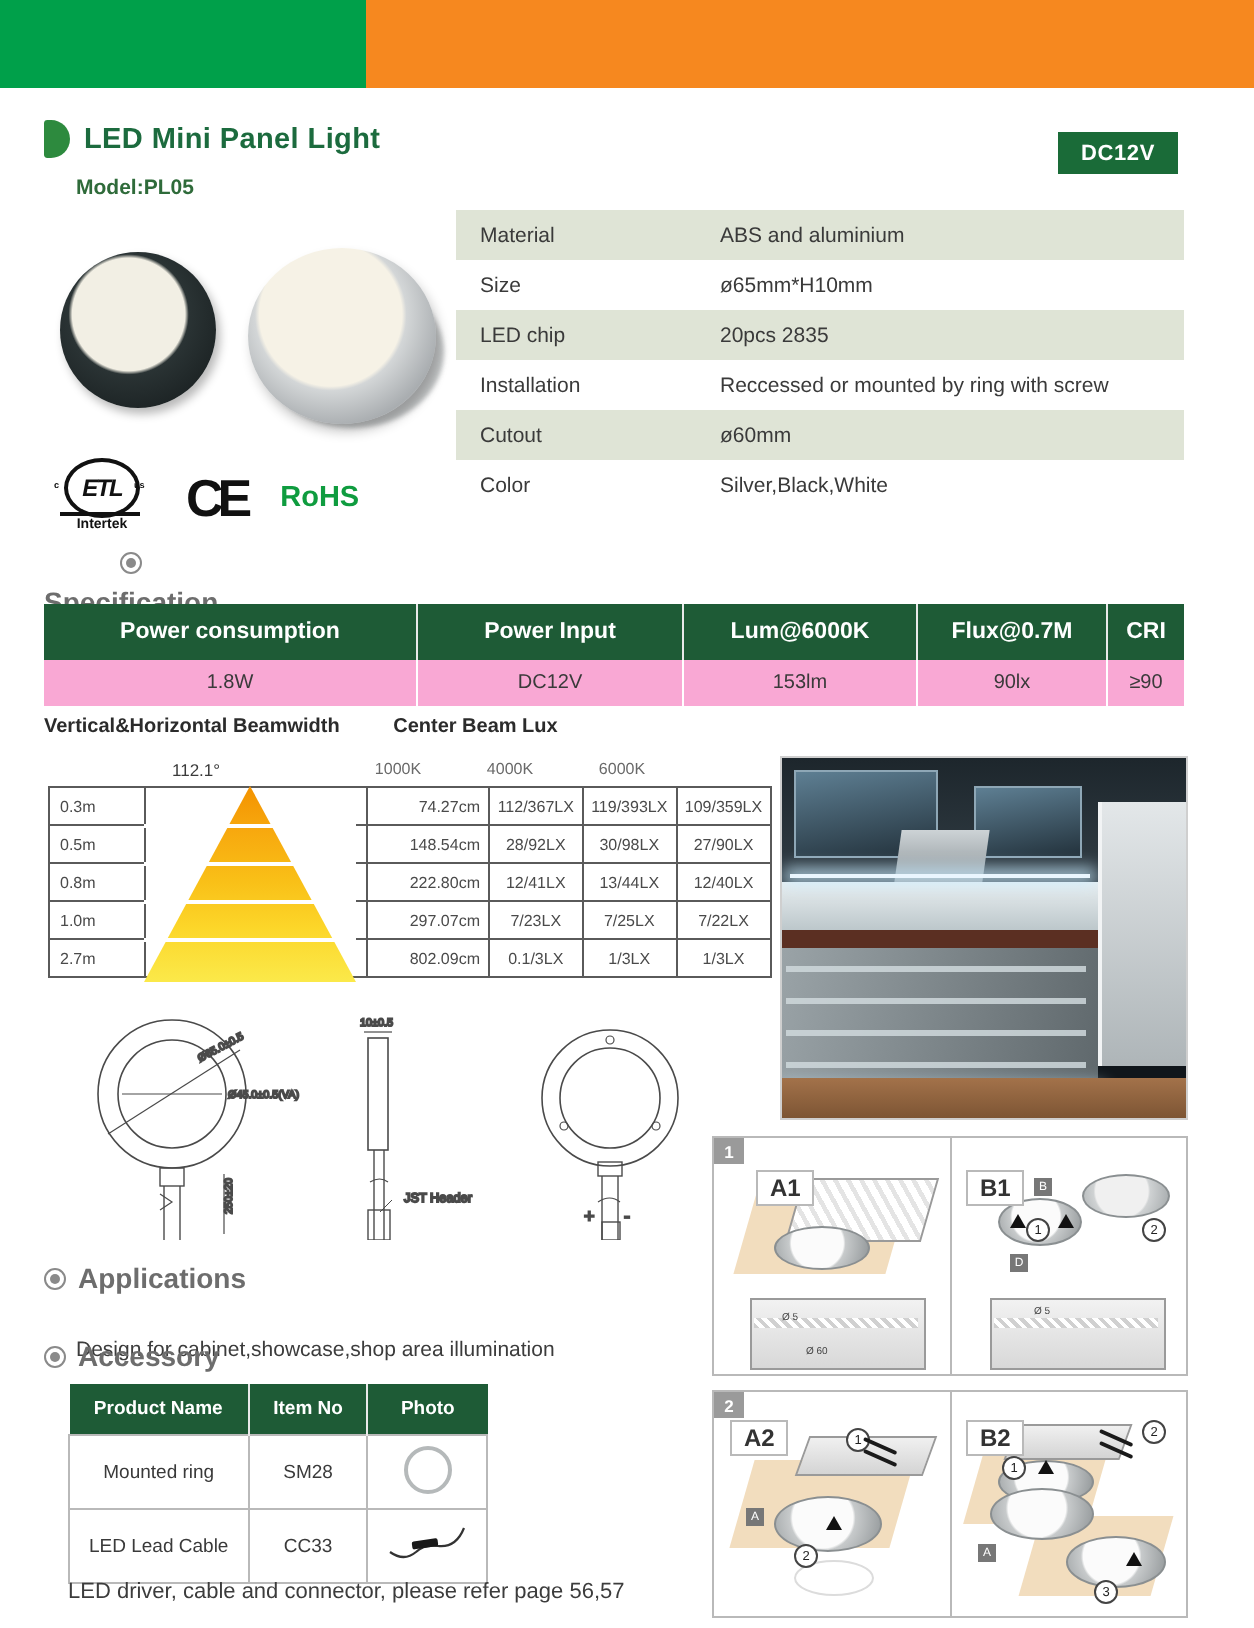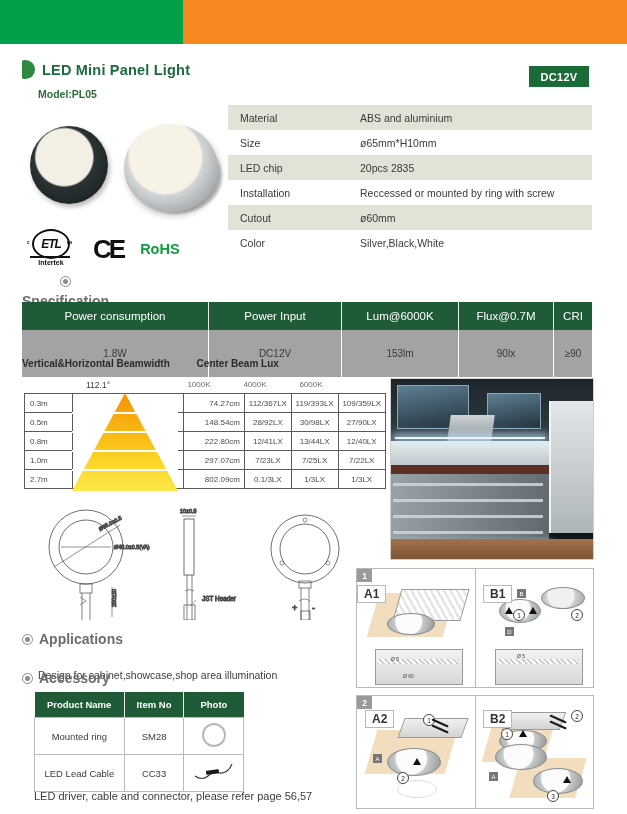--- a/index.html
+++ b/index.html
@@ -58,24 +58,24 @@
   
   .spec{position:absolute;left:228px;top:105px;width:364px;border-collapse:collapse;
         font-size:10.5px;color:#3a3a3a;}
   .spec td{padding:6.5px 0 6.5px 12px;}
   .spec tr.sh{background:#dfe4d6;}
   .spec td.k{width:108px;}
 
   
   .pwr{position:absolute;left:22px;top:302px;width:570px;border-collapse:collapse;
        font-size:11px;text-align:center;}
-  .pwr th{background:#1e5b36;color:#fff;font-size:11.5px;font-weight:normal;padding:8px 2px;
+  .pwr th{background:#1e5b36;color:#fff;font-size:11.5px;font-weight:bold;padding:8px 2px;
           border-right:1px solid #e9e9e9;}
   .pwr th:last-child{border-right:none;}
-  .pwr td{background:#a3a3a3;color:#3a3a3a;padding:18px 2px;font-size:10px;
+  .pwr td{background:#f9a8d4;color:#3a3a3a;padding:6px 2px;font-size:10px;
           border-right:1px solid #fff;}
   .pwr td:last-child{border-right:none;}
 
   .beam-labels{position:absolute;left:22px;top:358px;font-size:10px;font-weight:bold;color:#2b2b2b;}
   .beam-labels span.b{margin-left:24px;}
 
   
   .beam-wrap{position:absolute;left:24px;top:380px;width:362px;height:116px;}
   .beam-head{position:absolute;left:0;top:0;width:362px;height:12px;font-size:8px;color:#6a6a6a;}
   .beam-head .ang{position:absolute;left:62px;top:0;color:#3a3a3a;font-size:8.5px;}
@@ -410,21 +410,21 @@
 
   <div class="scene" style="left:0;width:118px;">
     <div class="ceil" style="left:16px;top:24px;width:76px;height:44px;transform:skewX(-16deg);"></div>
     <div style="position:absolute;left:40px;top:20px;width:66px;height:30px;background:repeating-linear-gradient(50deg,#e4e4e4 0 2px,#fff 2px 5px);transform:skewX(-16deg);border:1px solid #9a9a9a;"></div>
     <div class="puck" style="left:30px;top:44px;width:46px;height:20px;"></div>
     <div class="slab" style="left:18px;top:80px;width:86px;height:34px;"></div>
     <div style="position:absolute;left:20px;top:90px;width:82px;height:5px;background:repeating-linear-gradient(45deg,#d0d0d0 0 2px,#fff 2px 4px);"></div>
     <div style="position:absolute;left:34px;top:87px;font-size:5px;color:#444;">Ø 5</div>
     <div style="position:absolute;left:46px;top:104px;font-size:5px;color:#444;">Ø 60</div>
   </div>
-  <div class="inst-lbl" style="left:0;top:16px;">A1</div>
+  <div class="inst-lbl" style="left:21px;top:16px;">A1</div>
 
   <div class="scene" style="left:118px;width:118px;">
     <div class="puck" style="left:24px;top:30px;width:40px;height:22px;"></div>
     <div class="puck" style="left:66px;top:18px;width:42px;height:20px;background:radial-gradient(circle at 45% 38%,#f0f0f0 0 50%,#cfd2d3 54%,#a0a5a7 100%);"></div>
     <div class="sqlbl" style="left:42px;top:20px;">B</div>
     <div class="cbubble" style="left:38px;top:40px;">1</div>
     <div class="cbubble" style="left:96px;top:40px;">2</div>
     <div class="sqlbl" style="left:30px;top:58px;">D</div>
     <div class="arrow-up" style="left:30px;top:38px;"></div>
     <div class="arrow-up" style="left:54px;top:38px;"></div>

